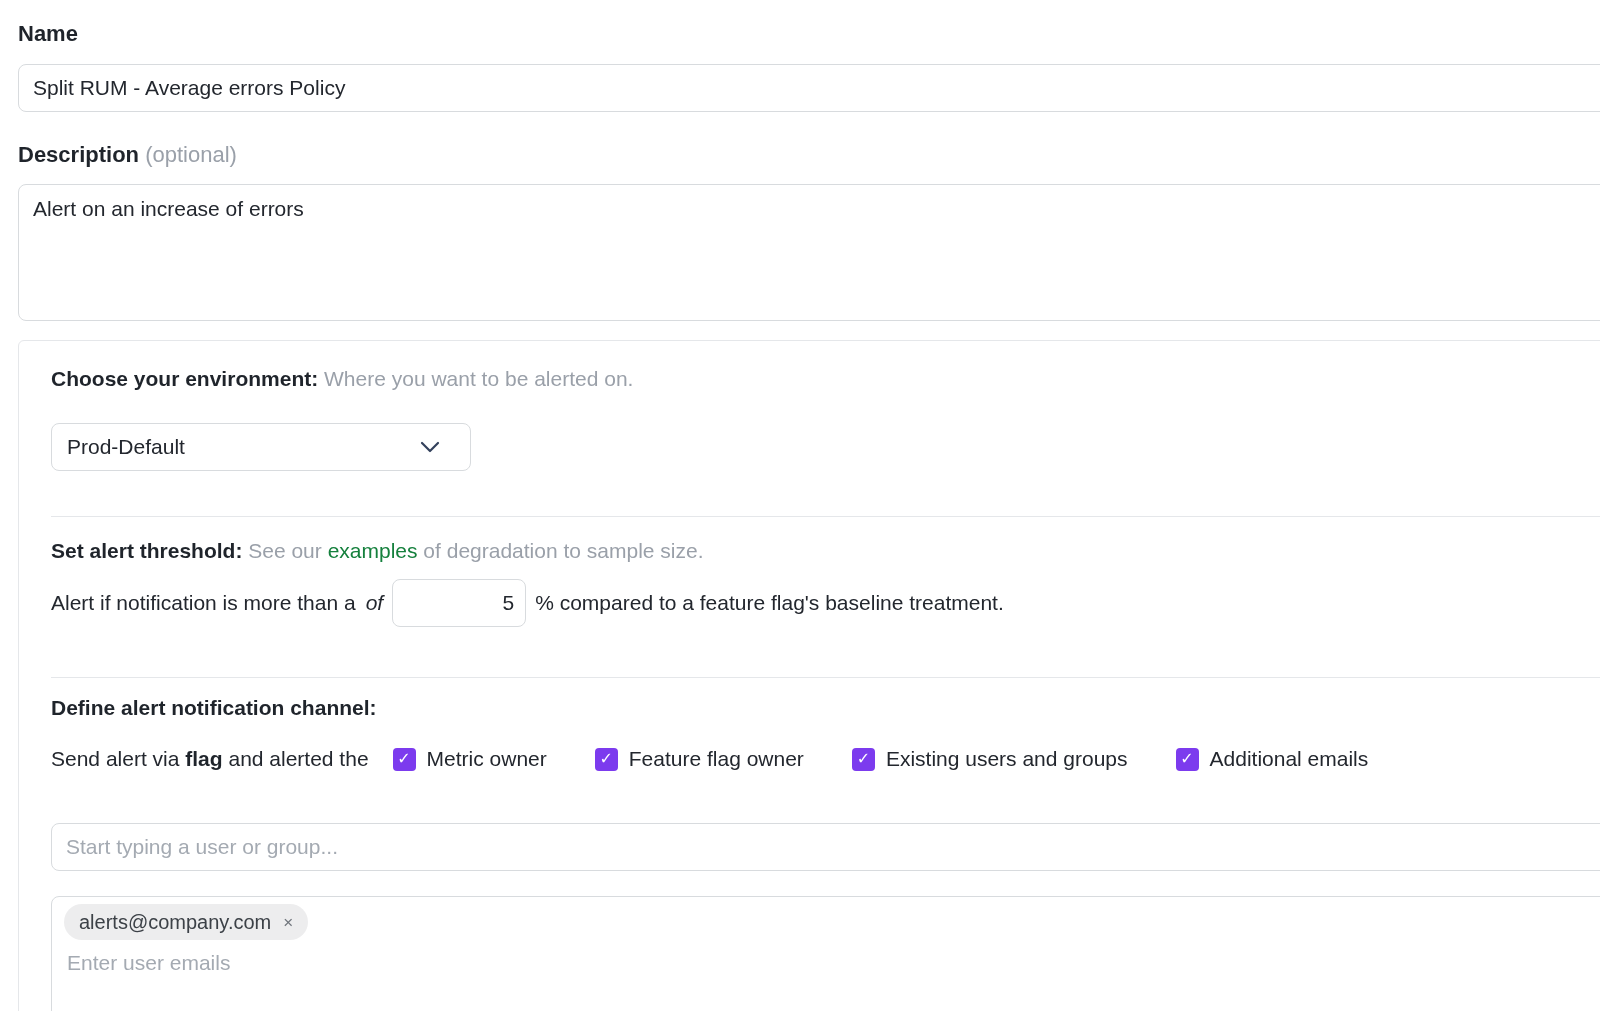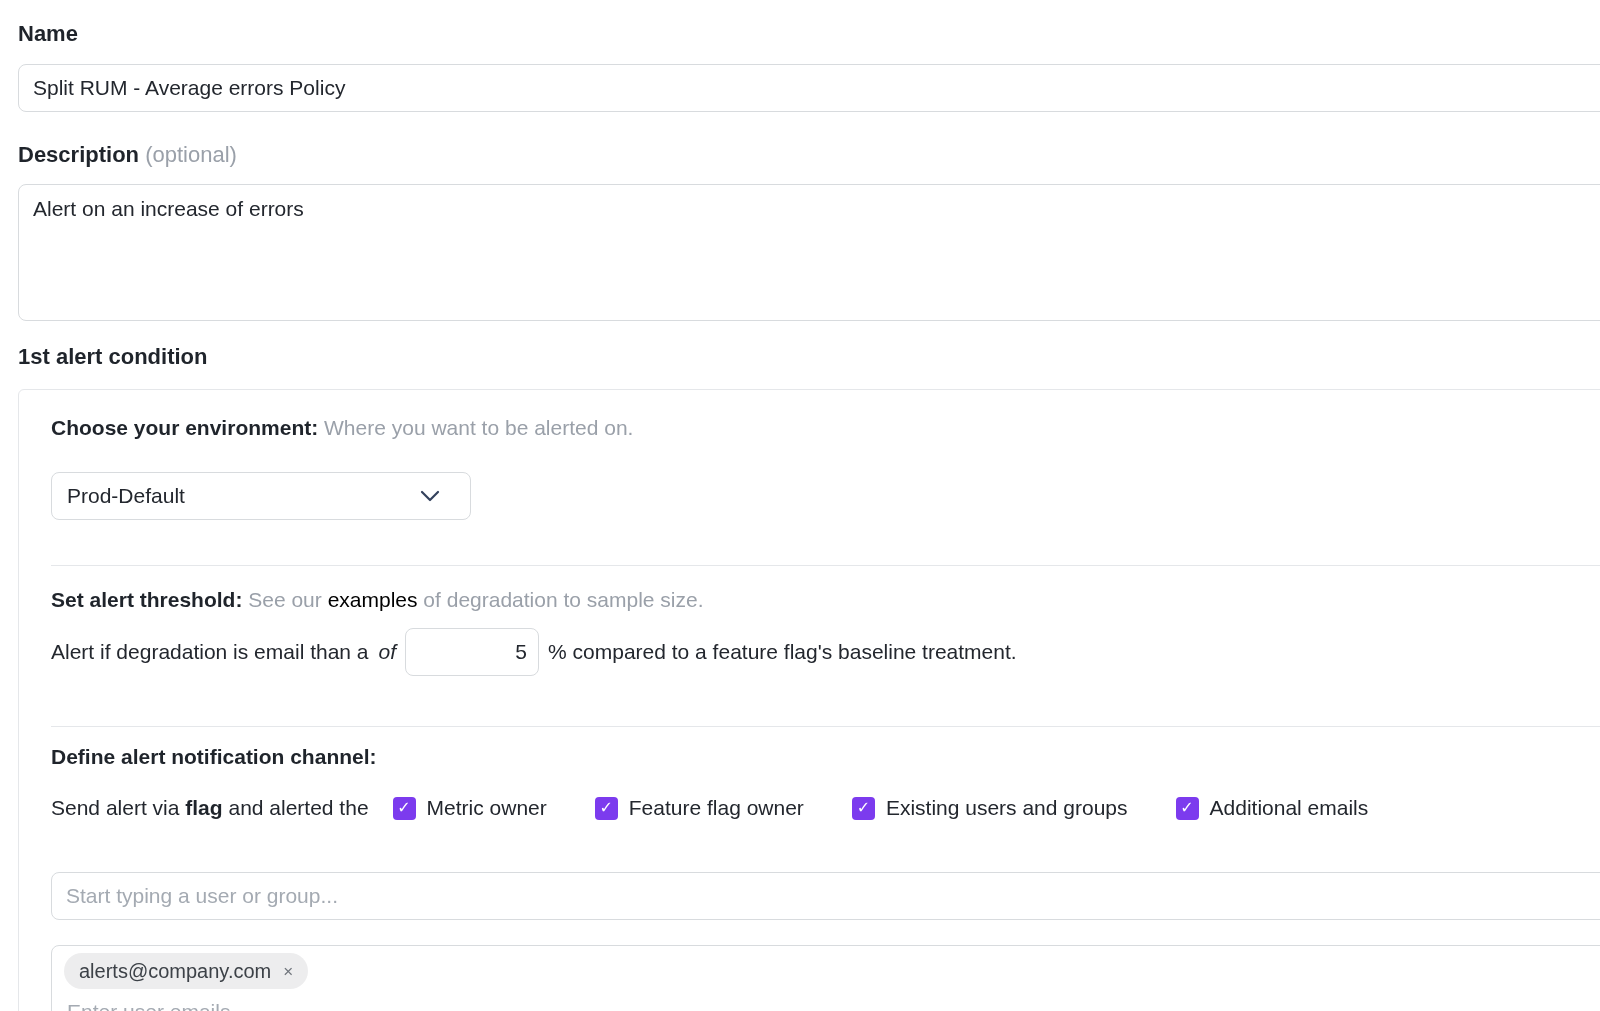--- a/index.html
+++ b/index.html
@@ -67,21 +67,21 @@
     border: 1px solid #e5e7ea;
     border-radius: 6px;
     padding: 25px 0 0 32px;
   }
 
   .inline-label {
     font-size: 21px;
     line-height: 25px;
   }
   .bold { font-weight: 700; color: #1f242b; }
-  .link { color: #000000; text-decoration: none; cursor: pointer; }
+  .link { color: #15803d; text-decoration: none; cursor: pointer; }
 
   .select {
     margin-top: 32px;
     width: 420px;
     height: 48px;
     border: 1px solid #d8dbde;
     border-radius: 8px;
     padding: 0 30px 0 15px;
     display: flex;
     align-items: center;
@@ -211,21 +211,20 @@
 
   <div class="section-label">Name</div>
   <input class="text-input" type="text" value="Split RUM - Average errors Policy" style="">
 
   <div class="section-label desc-label">
     <span>Description</span>
     <span class="muted">(optional)</span>
   </div>
   <textarea class="textarea" style="">Alert on an increase of errors</textarea>
 
-  <div class="section-label cond-title">1st alert condition</div>
 
   <section class="condition-box">
 
     <div class="inline-label">
       <span class="bold">Choose your environment:</span>
       <span class="muted">Where you want to be alerted on.</span>
     </div>
 
     <div class="select">
       <span>Prod-Default</span>
@@ -237,21 +236,21 @@
     <hr class="divider">
 
     <div class="inline-label threshold-label">
       <span class="bold">Set alert threshold:</span>
       <span class="muted">See our</span>
       <a class="link">examples</a>
       <span class="muted">of degradation to sample size.</span>
     </div>
 
     <div class="threshold-row">
-      <span>Alert if degradation is email than a</span>
+      <span>Alert if notification is more than a</span>
       <span class="of-label">of</span>
       <input class="num-input" type="text" value="5" style="">
       <span class="pct-suffix">% compared to a feature flag's baseline treatment.</span>
     </div>
 
     <hr class="divider divider-2">
 
     <div class="inline-label notif-label">
       <span class="bold">Define alert notification channel:</span>
     </div>

